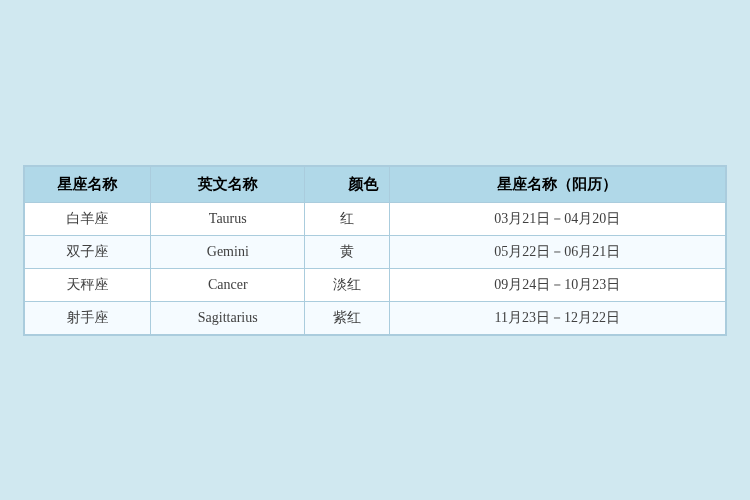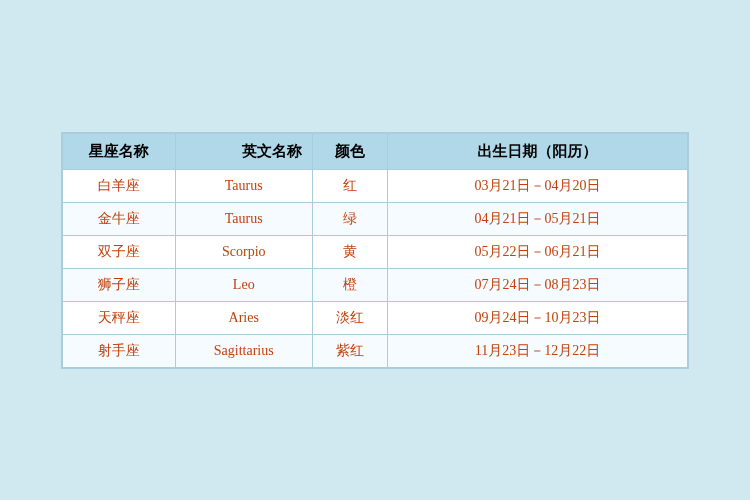--- a/index.html
+++ b/index.html
@@ -8,92 +8,80 @@
       height: 500px;
       background: #d0e8f0;
       display: flex;
       align-items: center;
       justify-content: center;
       font-family: "SimSun", "宋体", serif;
     }
     .table-container {
       background: #fff;
       border: 1px solid #aaccdd;
-      width: 628px;
+      width: 704px;
     }
     table {
       width: 100%;
       border-collapse: collapse;
     }
     thead tr th {
       background: #b0d8e8;
       color: #000;
       font-weight: bold;
       border: 1px solid #aaccdd;
       padding: 8px 10px;
       text-align: center;
       font-size: 15px;
     }
     tbody tr td {
       border: 1px solid #aaccdd;
       padding: 7px 10px;
       text-align: center;
       font-size: 14px;
-      color: #c2410c;
+      color: #404040;
       background: #fff;
     }
     tbody tr:nth-child(even) td {
       background: #f5fbff;
     }
     .col-zh { width: 18%; }
-    .col-en { width: 22%; text-align: right; }
-    .col-color { width: 12%; }
+    .col-en { width: 22%; }
+    .col-color { width: 12%; text-align: right; }
     .col-date { width: 48%; }
   </style>
 </head>
 <body>
 
 <div class="table-container">
   <table>
     <thead>
       <tr>
         <th class="col-zh">星座名称</th>
         <th class="col-en">英文名称</th>
         <th class="col-color">颜色</th>
-        <th class="col-date">出生日期（阳历）</th>
+        <th class="col-date">星座名称（阳历）</th>
       </tr>
     </thead>
     <tbody id="table-body">
     <tr>
           <td>白羊座</td>
           <td>Taurus</td>
           <td>红</td>
           <td>03月21日－04月20日</td>
         </tr>
         <tr>
-          <td>金牛座</td>
-          <td>Taurus</td>
-          <td>绿</td>
-          <td>04月21日－05月21日</td>
-        </tr>
-        <tr>
           <td>双子座</td>
-          <td>Scorpio</td>
+          <td>Gemini</td>
           <td>黄</td>
           <td>05月22日－06月21日</td>
         </tr>
         <tr>
-          <td>狮子座</td>
-          <td>Leo</td>
-          <td>橙</td>
-          <td>07月24日－08月23日</td>
-        </tr>
-        <tr>
           <td>天秤座</td>
-          <td>Aries</td>
+          <td>Cancer</td>
           <td>淡红</td>
           <td>09月24日－10月23日</td>
         </tr>
         <tr>
           <td>射手座</td>
           <td>Sagittarius</td>
           <td>紫红</td>
           <td>11月23日－12月22日</td>
         </tr>
       </tbody>

